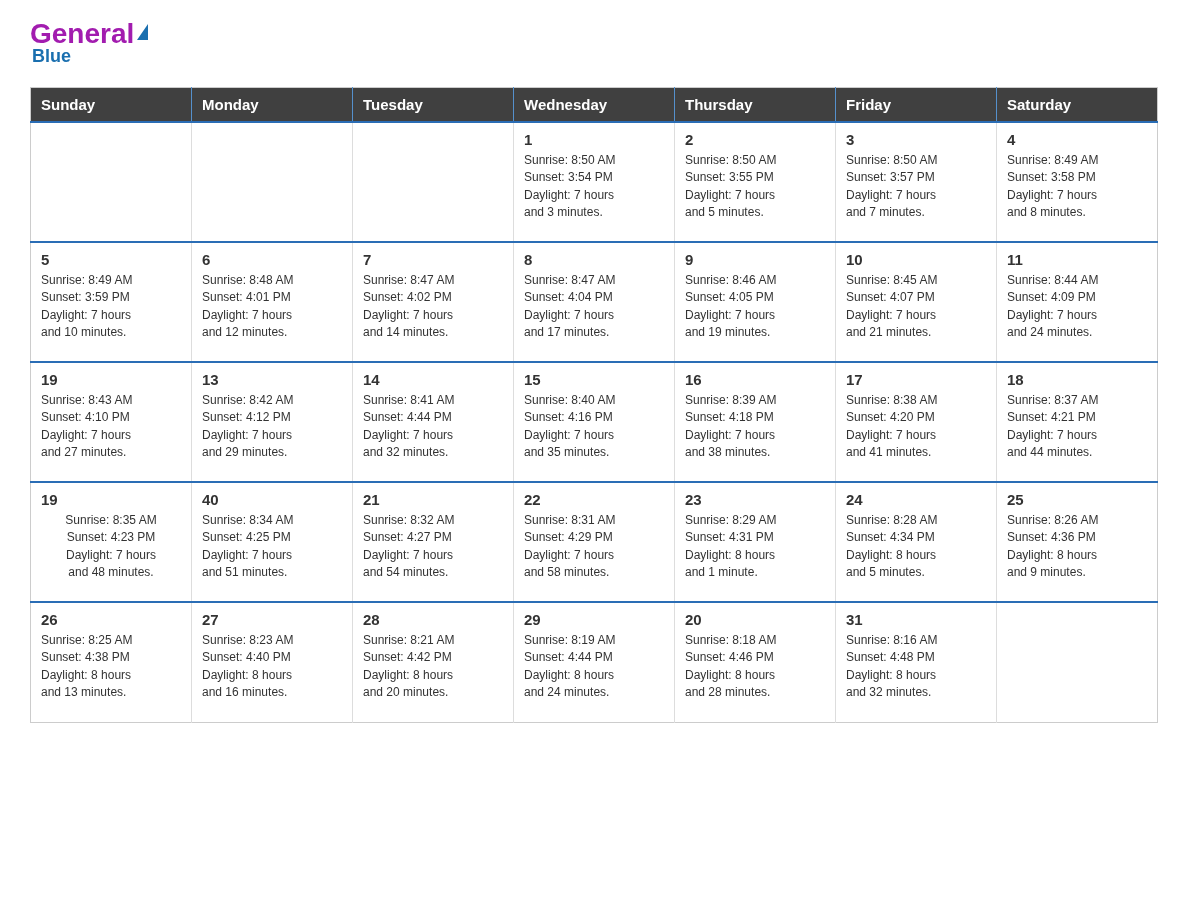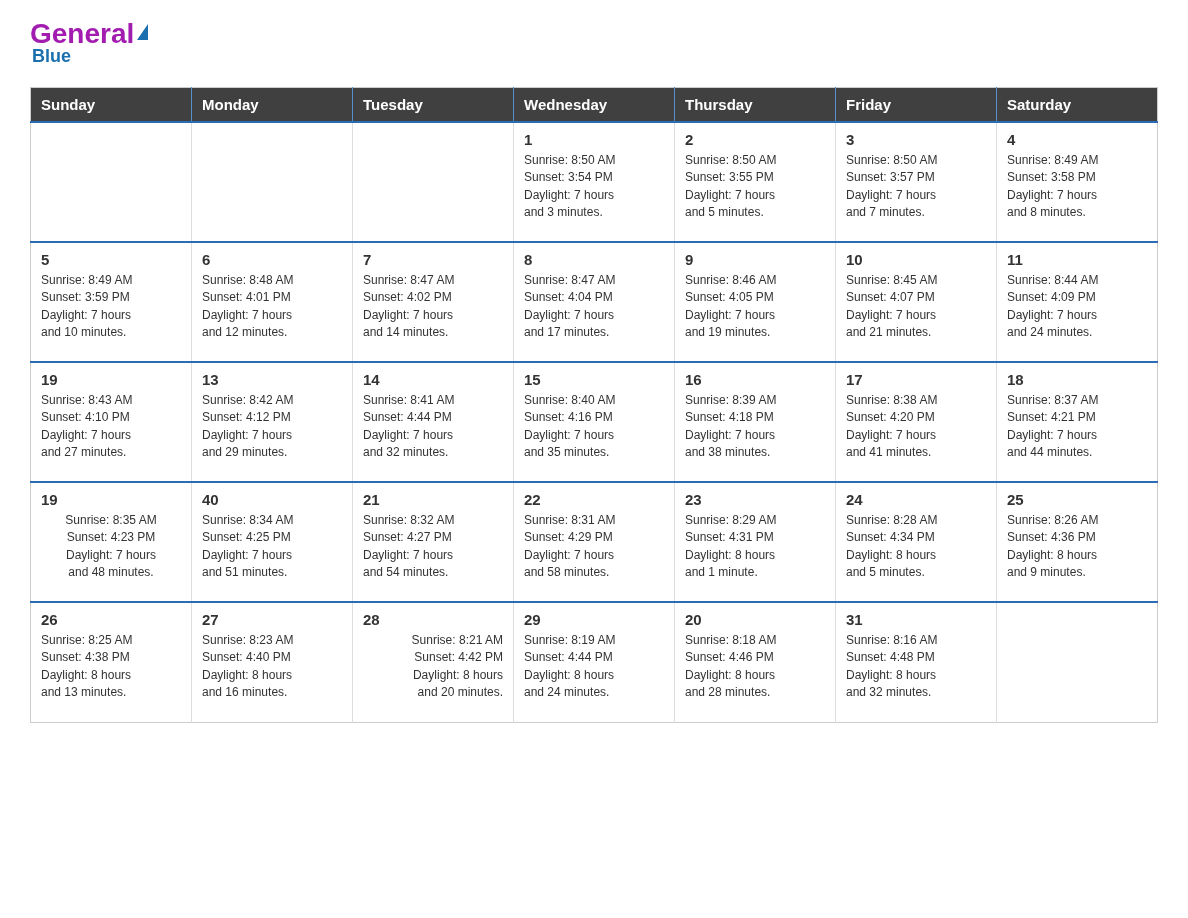--- a/index.html
+++ b/index.html
@@ -322,21 +322,21 @@
         </td>
         <td>
           <span class="day-number">27</span>
           <div class="day-info" style="white-space: pre-line;">Sunrise: 8:23 AM
 Sunset: 4:40 PM
 Daylight: 8 hours
 and 16 minutes.</div>
         </td>
         <td>
           <span class="day-number">28</span>
-          <div class="day-info" style="white-space: pre-line; text-align: right;">Sunrise: 8:21 AM
+          <div class="day-info" style="white-space: pre-line;">Sunrise: 8:21 AM
 Sunset: 4:42 PM
 Daylight: 8 hours
 and 20 minutes.</div>
         </td>
         <td>
           <span class="day-number">29</span>
           <div class="day-info" style="white-space: pre-line;">Sunrise: 8:19 AM
 Sunset: 4:44 PM
 Daylight: 8 hours
 and 24 minutes.</div>

